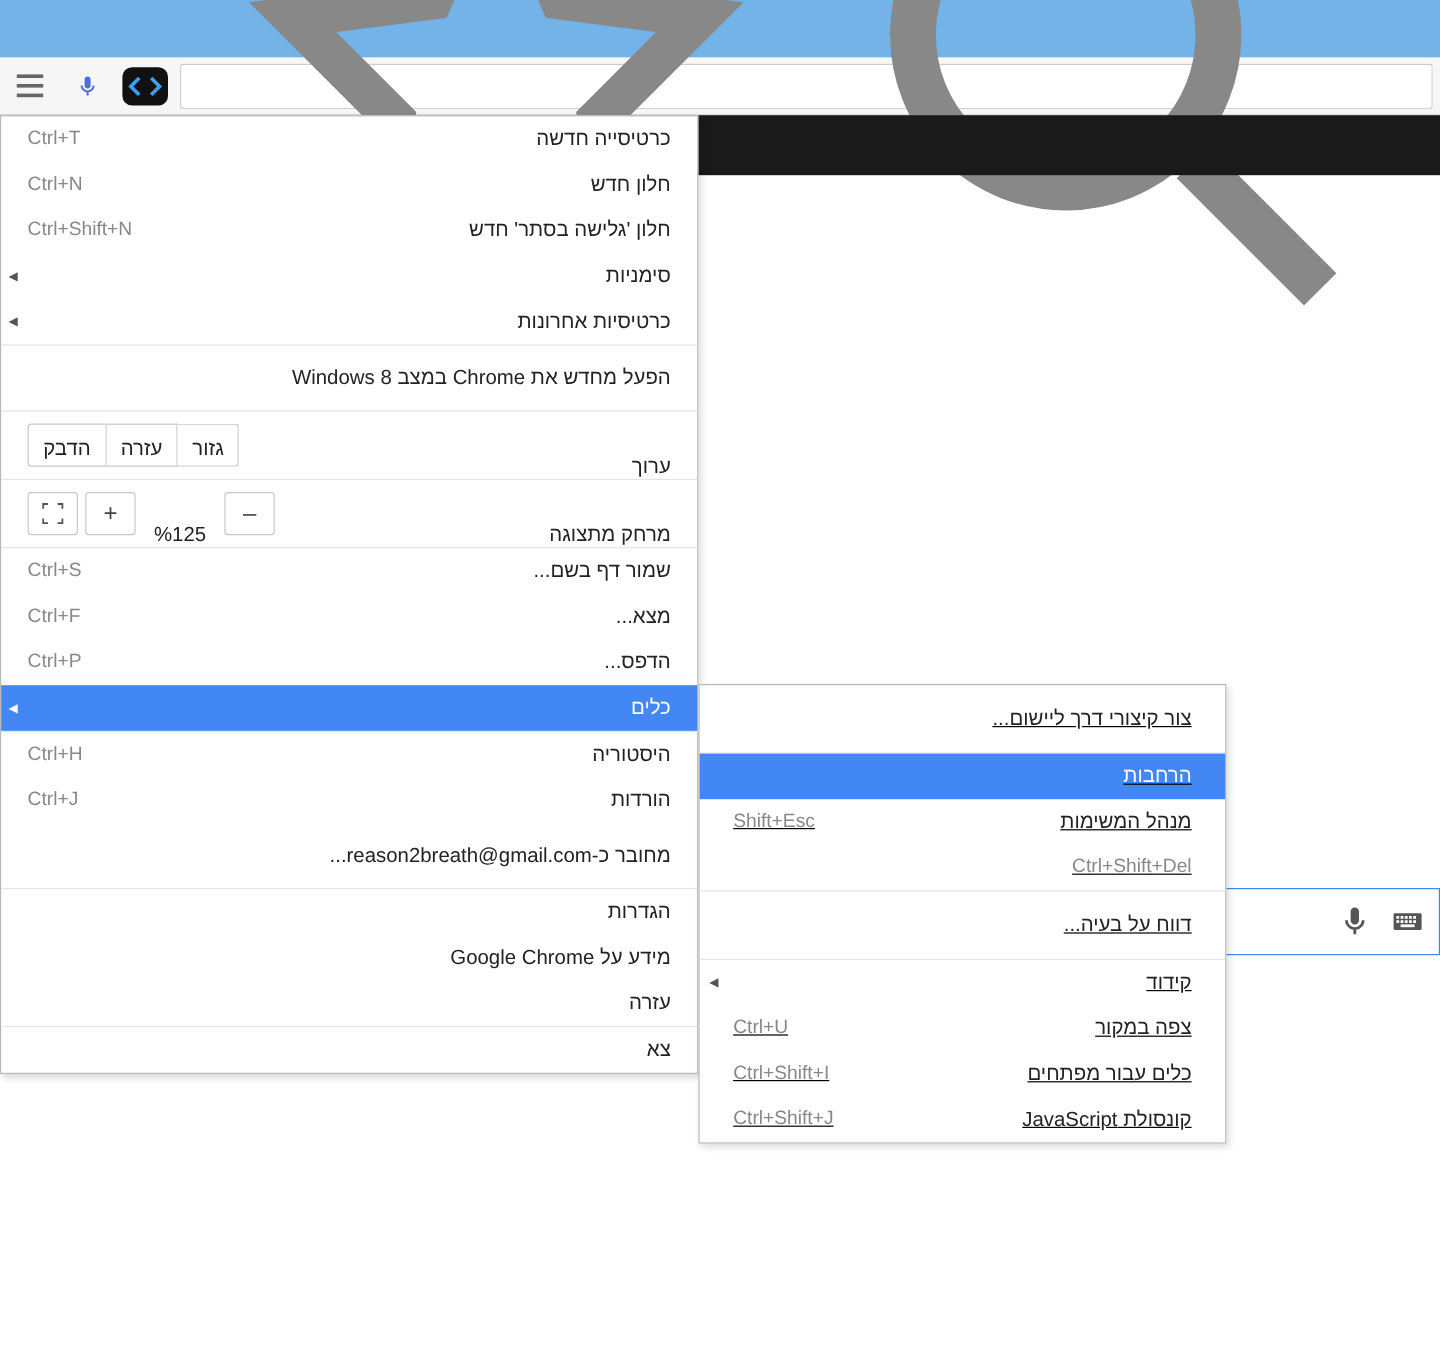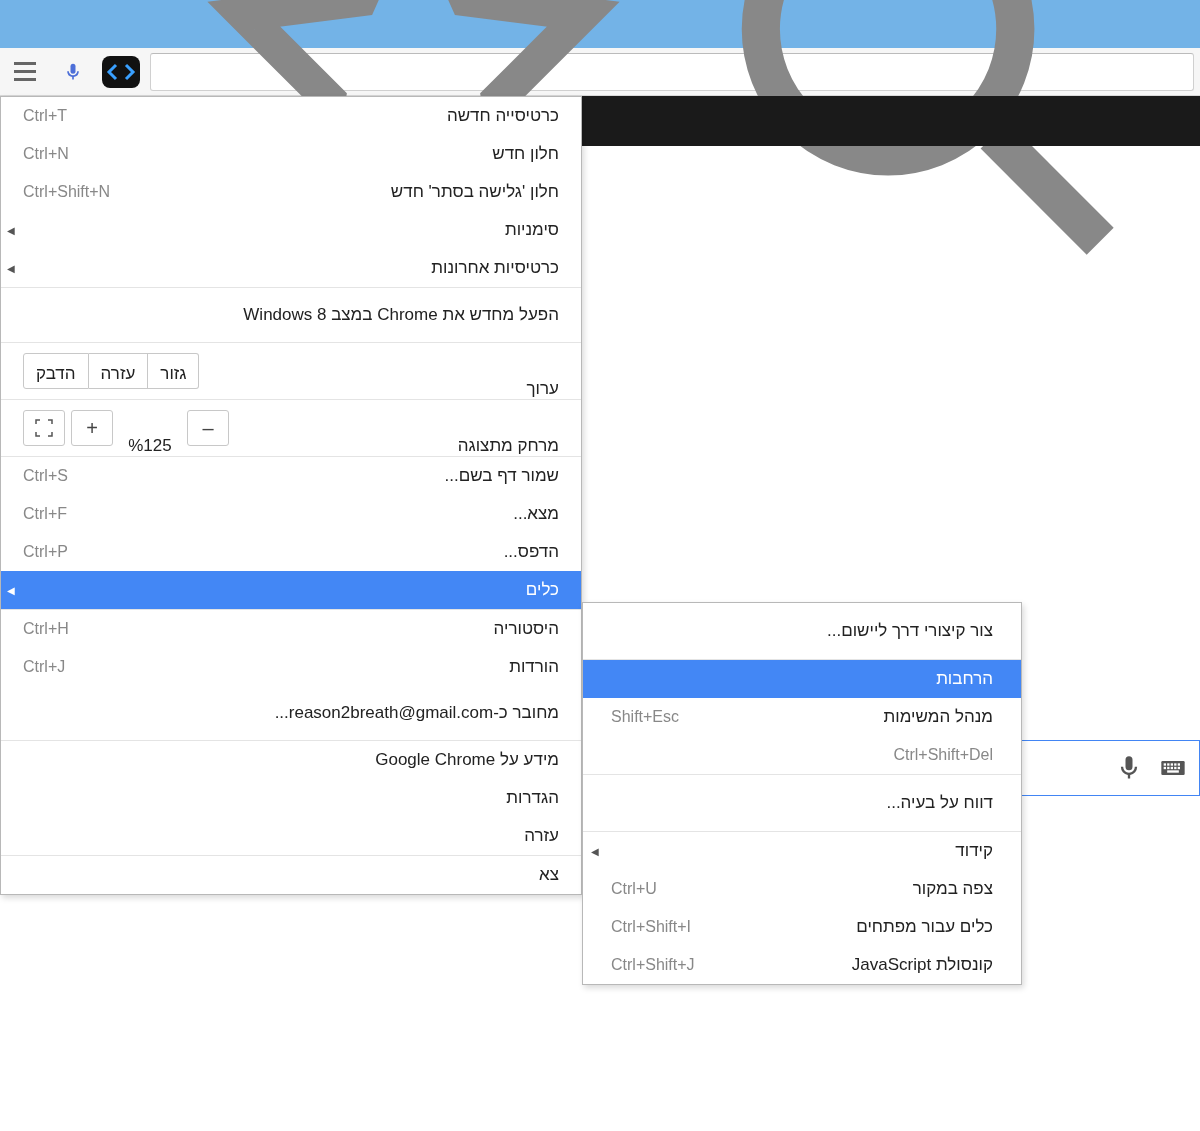--- a/index.html
+++ b/index.html
@@ -166,26 +166,27 @@
 .zoom-group .val {
   width: 62px;
   text-align: center;
   color: #222;
   direction: ltr;
   margin-top: 36px;
 }
 .zoom-group .sq.fullscreen svg { width: 20px; height: 20px; }
 .submenu {
   position: absolute;
-  top: 602px;
+  top: 570px;
   left: 582px;
   width: 440px;
   background: #fff;
   border: 1px solid #b8b8b8;
   box-shadow: 2px 3px 6px rgba(0,0,0,0.15);
+  text-decoration: underline;
 }
 .submenu .menu-item { padding: 0 28px; }
 .submenu .menu-item.tall { height: 56px; }
 .submenu .sub-arrow { left: 8px; }
 </style>
 </head>
 <body>
 
 <div class="titlebar"></div>
 
@@ -313,24 +314,24 @@
   </div>
   <div class="menu-item">
     <span class="label">הורדות</span>
     <span class="shortcut">Ctrl+J</span>
   </div>
   <div class="menu-item tall">
     <span class="label">מחובר כ-reason2breath@gmail.com...</span>
   </div>
   <div class="sep"></div>
   <div class="menu-item">
+    <span class="label">הגדרות</span>
+  </div>
+  <div class="menu-item">
     <span class="label">מידע על Google Chrome</span>
-  </div>
-  <div class="menu-item">
-    <span class="label">הגדרות</span>
   </div>
   <div class="menu-item">
     <span class="label">עזרה</span>
   </div>
   <div class="sep"></div>
   <div class="menu-item">
     <span class="label">צא</span>
   </div>
 </div>
 

